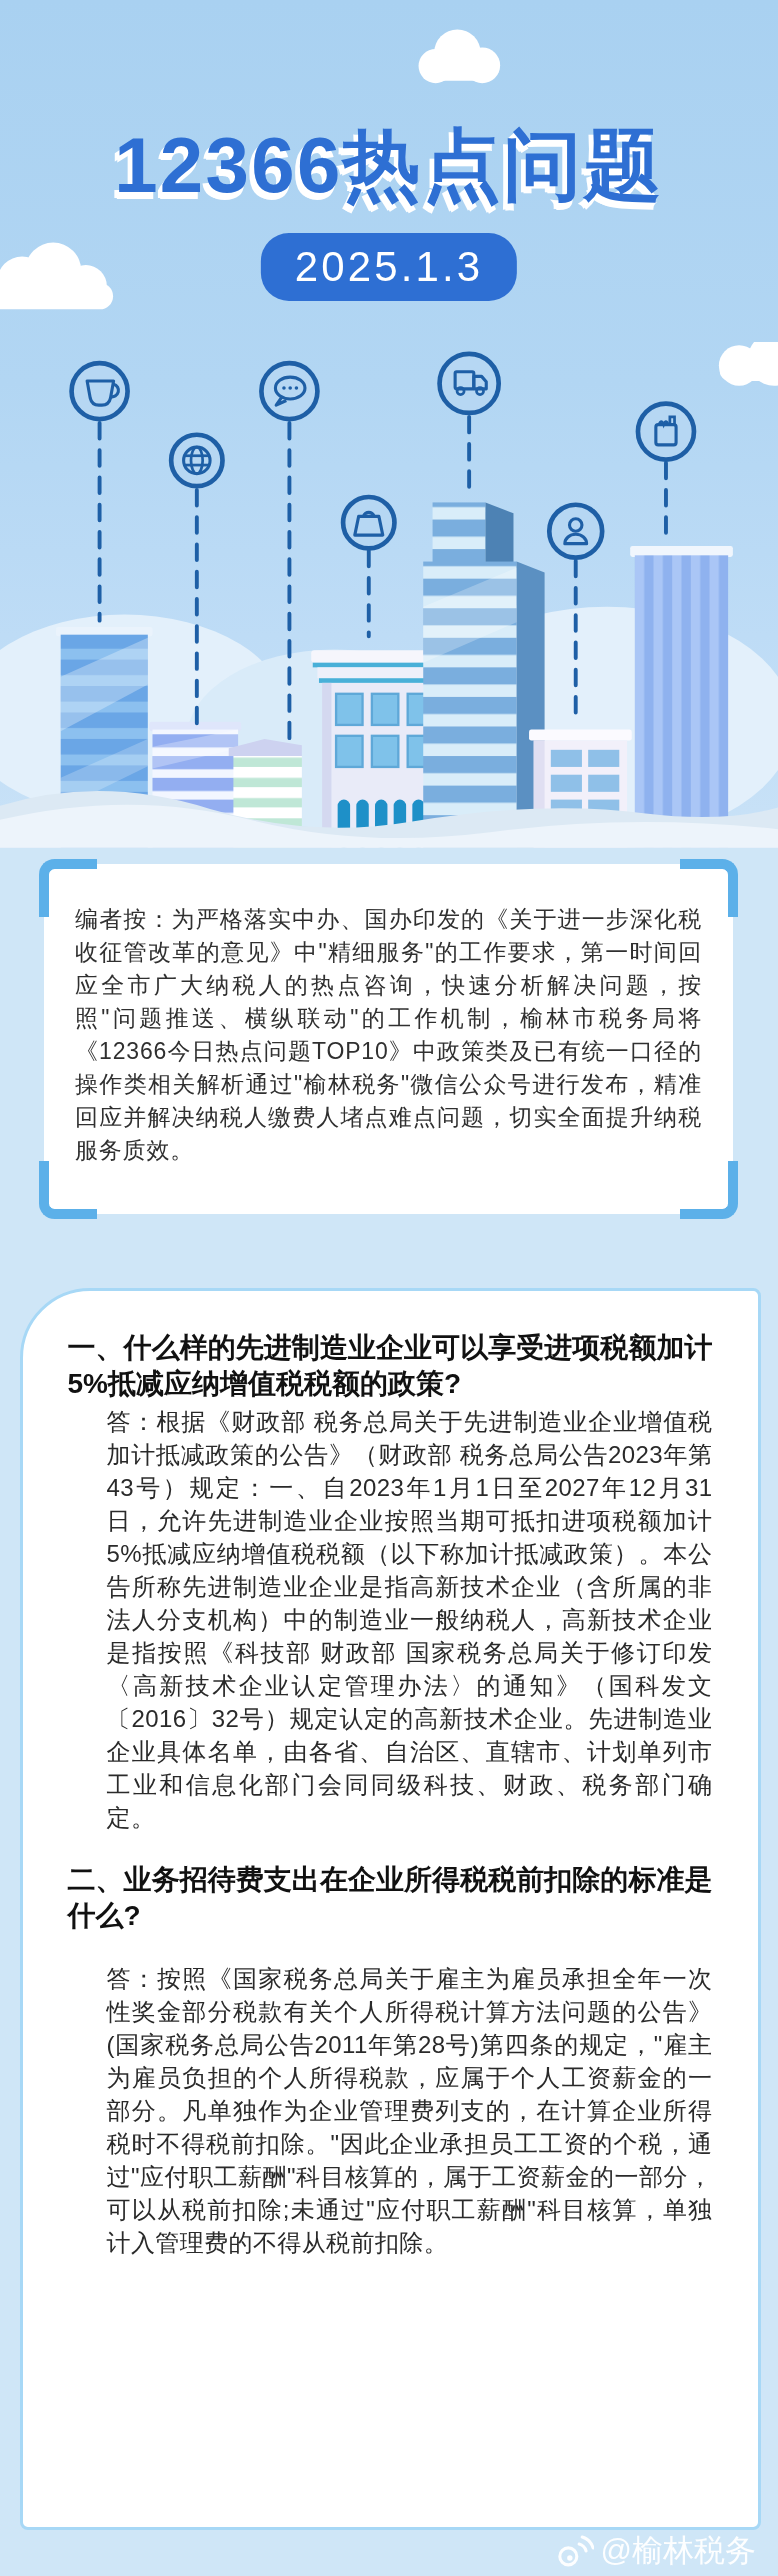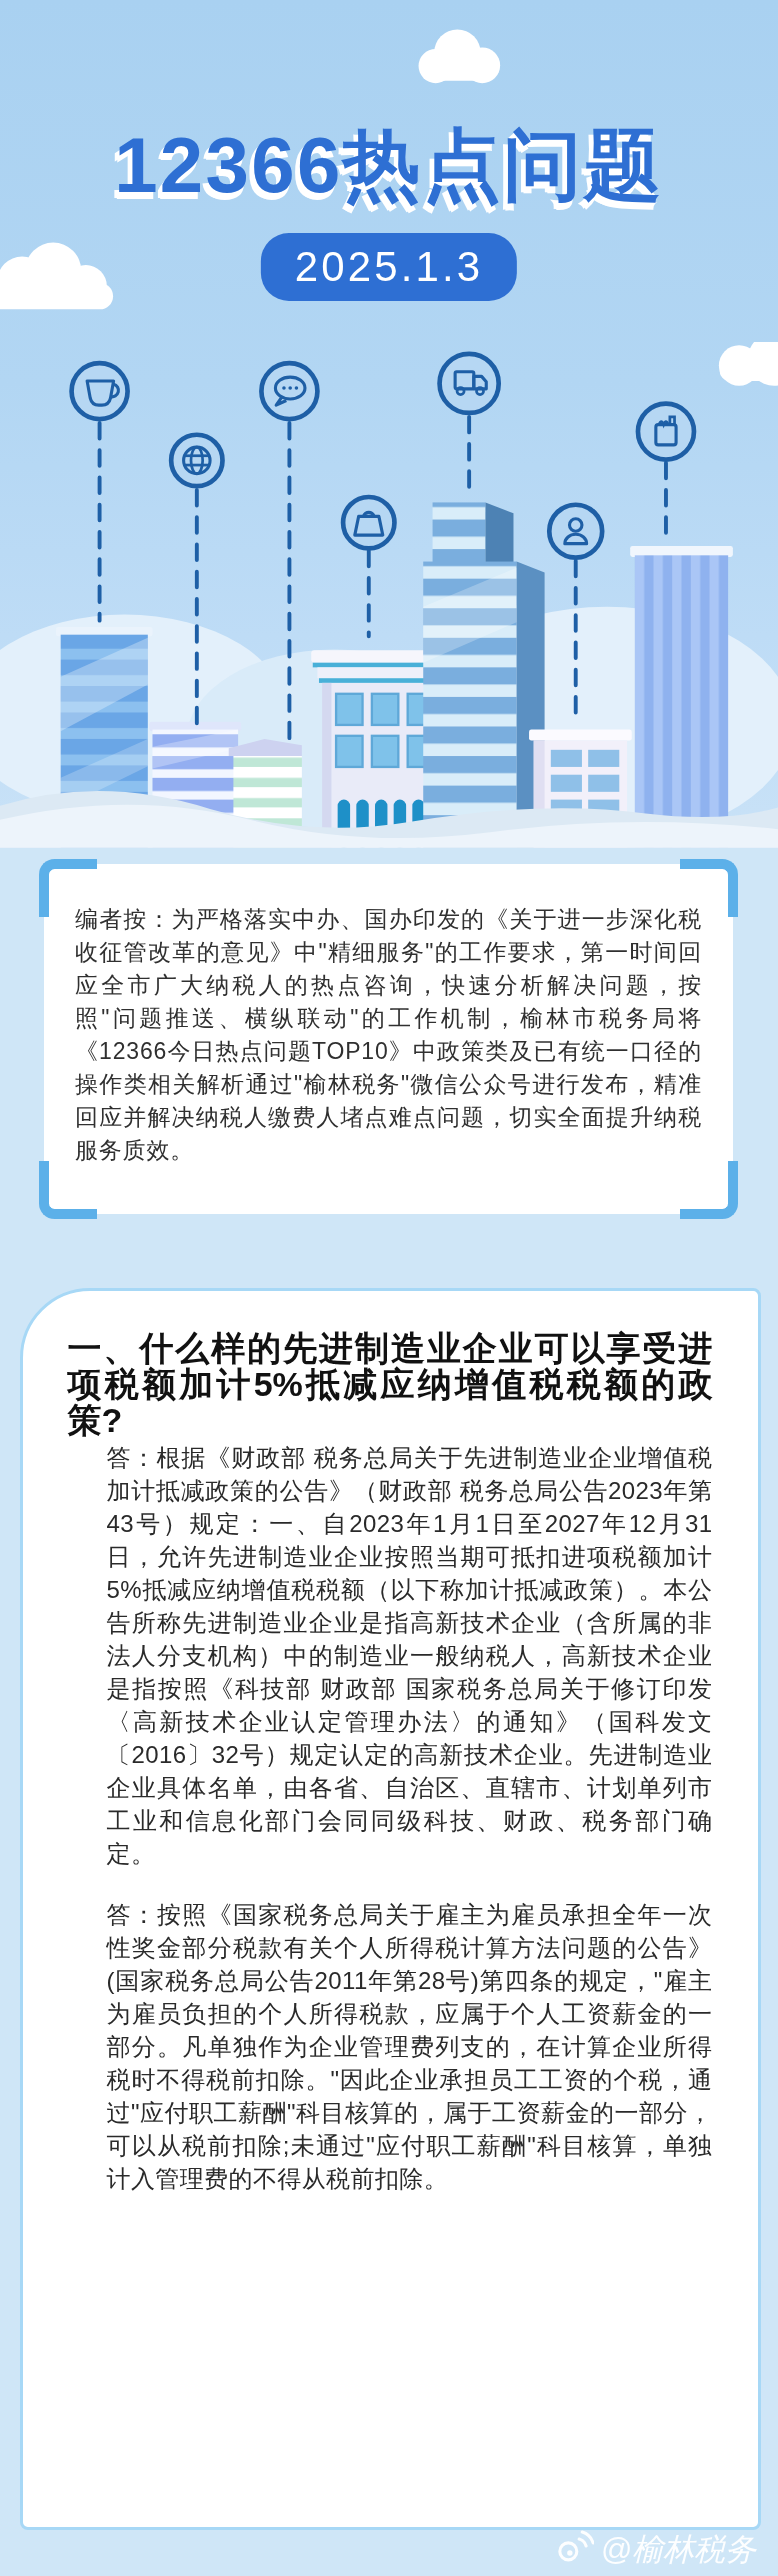--- a/index.html
+++ b/index.html
@@ -48,32 +48,32 @@
   .bracket.br{right:-5.4px;bottom:-5.4px;border-bottom:10px solid #5cb0e9;border-right:10px solid #5cb0e9;border-bottom-right-radius:15.6px;}
   
   .main-card{
     position:absolute;left:19.5px;top:1288px;width:741px;height:1242px;
     box-sizing:border-box;background:#ffffff;
     border:3.1px solid #a7d8f6;border-radius:70px 7.8px 7.8px 7.8px;
     padding:39px 45px 0 45px;overflow:hidden;
   }
   .qa-section{margin:0 0 28px 0;}
   .qa-heading{
-    font-size:34px;font-weight:bold;color:#111111;
+    font-size:28px;font-weight:bold;color:#111111;
     line-height:36px;text-align:justify;
   }
   .qa-answer{
     font-size:24px;color:#2a2a2a;line-height:33px;
     text-align:justify;margin-top:3.1px;letter-spacing:0.4px;margin-left:39px;
   }
   
   .watermark{
     position:absolute;right:22px;top:2529px;height:44px;
-    display:flex;align-items:flex-start;gap:6.2px;
-    color:rgba(255,255,255,0.95);font-size:31px;font-style:italic;
+    display:flex;align-items:center;gap:6.2px;
+    color:rgba(255,255,255,0.95);font-size:31px;
   }
 </style>
 </head>
 <body>
 
 <div id="poster">
 
   <div class="header-sky">
 
     <svg class="header-clouds" viewBox="0 0 1000 440">
@@ -267,20 +267,21 @@
     <span class="bracket br"></span>
     <div class="editor-text">编者按：为严格落实中办、国办印发的《关于进一步深化税收征管改革的意见》中"精细服务"的工作要求，第一时间回应全市广大纳税人的热点咨询，快速分析解决问题，按照"问题推送、横纵联动"的工作机制，榆林市税务局将《12366今日热点问题TOP10》中政策类及已有统一口径的操作类相关解析通过"榆林税务"微信公众号进行发布，精准回应并解决纳税人缴费人堵点难点问题，切实全面提升纳税服务质效。</div>
   </div>
 
   <div class="main-card">
     <div class="qa-section">
       <div class="qa-heading">一、什么样的先进制造业企业可以享受进项税额加计5%抵减应纳增值税税额的政策?</div>
       <div class="qa-answer">答：根据《财政部 税务总局关于先进制造业企业增值税加计抵减政策的公告》（财政部 税务总局公告2023年第43号）规定：一、自2023年1月1日至2027年12月31日，允许先进制造业企业按照当期可抵扣进项税额加计5%抵减应纳增值税税额（以下称加计抵减政策）。本公告所称先进制造业企业是指高新技术企业（含所属的非法人分支机构）中的制造业一般纳税人，高新技术企业是指按照《科技部 财政部 国家税务总局关于修订印发〈高新技术企业认定管理办法〉的通知》（国科发文〔2016〕32号）规定认定的高新技术企业。先进制造业企业具体名单，由各省、自治区、直辖市、计划单列市工业和信息化部门会同同级科技、财政、税务部门确定。</div>
     </div>
     <div class="qa-section">
+      <div class="qa-heading">二、业务招待费支出在企业所得税税前扣除的标准是什么?</div>
     </div>
     <div class="qa-section">
       <div class="qa-answer">答：按照《国家税务总局关于雇主为雇员承担全年一次性奖金部分税款有关个人所得税计算方法问题的公告》(国家税务总局公告2011年第28号)第四条的规定，"雇主为雇员负担的个人所得税款，应属于个人工资薪金的一部分。凡单独作为企业管理费列支的，在计算企业所得税时不得税前扣除。"因此企业承担员工工资的个税，通过"应付职工薪酬"科目核算的，属于工资薪金的一部分，可以从税前扣除;未通过"应付职工薪酬"科目核算，单独计入管理费的不得从税前扣除。</div>
     </div>
   </div>
 
   <div class="watermark">
     <svg width="39" height="34" viewBox="0 0 50 44">
       <g stroke="rgba(255,255,255,0.95)" fill="none" stroke-linecap="round">
         <circle cx="17" cy="29" r="11" stroke-width="4"></circle>

